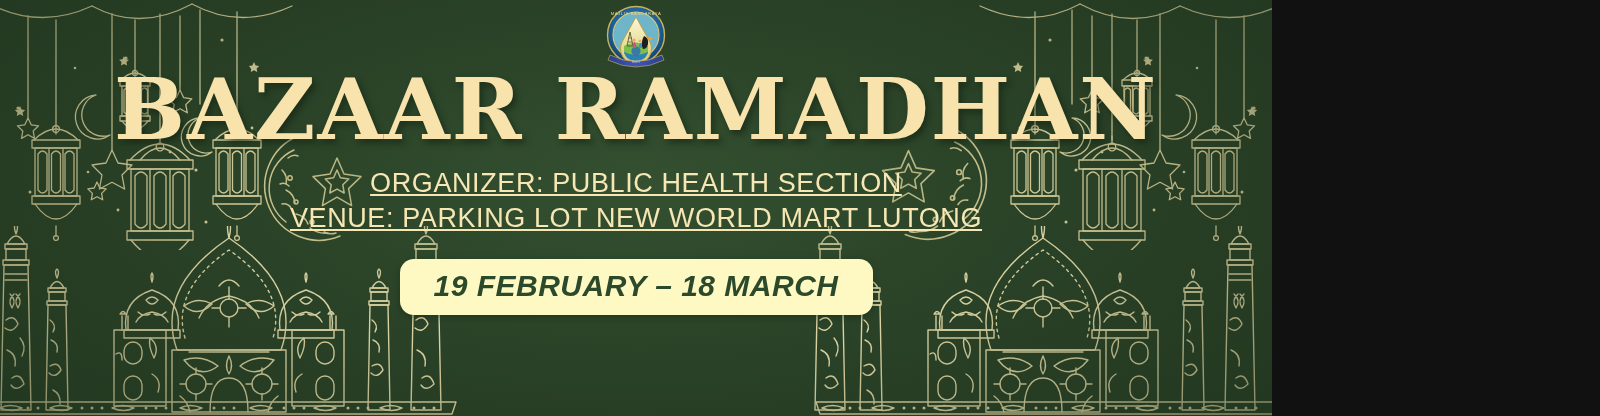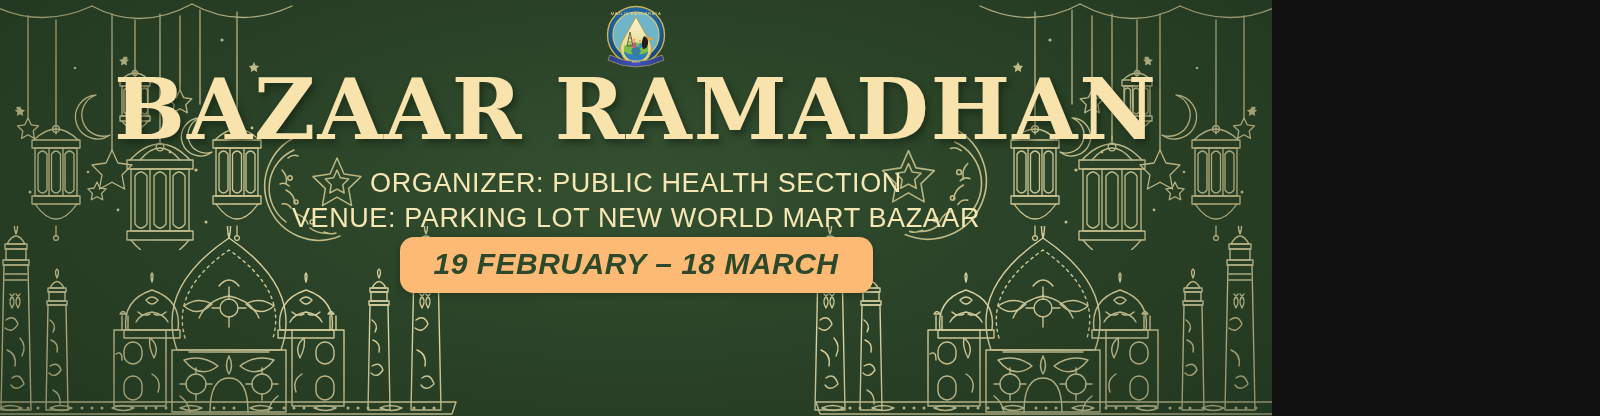--- a/index.html
+++ b/index.html
@@ -72,24 +72,25 @@
 
   .subtitle-block {
     margin-top: 14px;
     text-align: center;
     color: #f6e7b4;
     font-size: 27px;
     font-weight: 400;
     letter-spacing: 0.6px;
     line-height: 1.31;
   }
-  .subtitle-line { display: block; white-space: nowrap; }
+  .subtitle-line { display: block; white-space: nowrap; text-decoration: underline; }
 
   .date-badge {
-    background: #fdba74;
+    margin-top: 22px;
+    background: #fef9c3;
     color: #2c4a2b;
     font-size: 30px;
     font-weight: bold;
     font-style: italic;
     letter-spacing: 0.5px;
     padding: 10px 34px 12px 34px;
     border-radius: 14px;
     white-space: nowrap;
     box-shadow: 0 2px 6px rgba(15,28,14,0.35);
   }
@@ -672,18 +673,18 @@
       <path d="M10 51 q 26 13 52 0 l 2 5 q -28 14 -56 0 z" fill="url(#ribbongrad)" stroke="#b9a45a" stroke-width="0.7"></path>
       <g fill="#e9dc9a" font-size="3.2" font-family="'Liberation Sans',sans-serif">
         <text x="36" y="58.6" text-anchor="middle" letter-spacing="0.3">MIRI</text>
       </g>
     </svg>
 
     <h1 class="title">BAZAAR RAMADHAN</h1>
 
     <div class="subtitle-block">
       <span class="subtitle-line">ORGANIZER: PUBLIC HEALTH SECTION</span>
-      <span class="subtitle-line">VENUE: PARKING LOT NEW WORLD MART BAZAAR</span>
+      <span class="subtitle-line">VENUE: PARKING LOT NEW WORLD MART LUTONG</span>
     </div>
 
     <div class="date-badge">19 FEBRUARY – 18 MARCH</div>
   </div>
 </div>
 
 </body></html>

